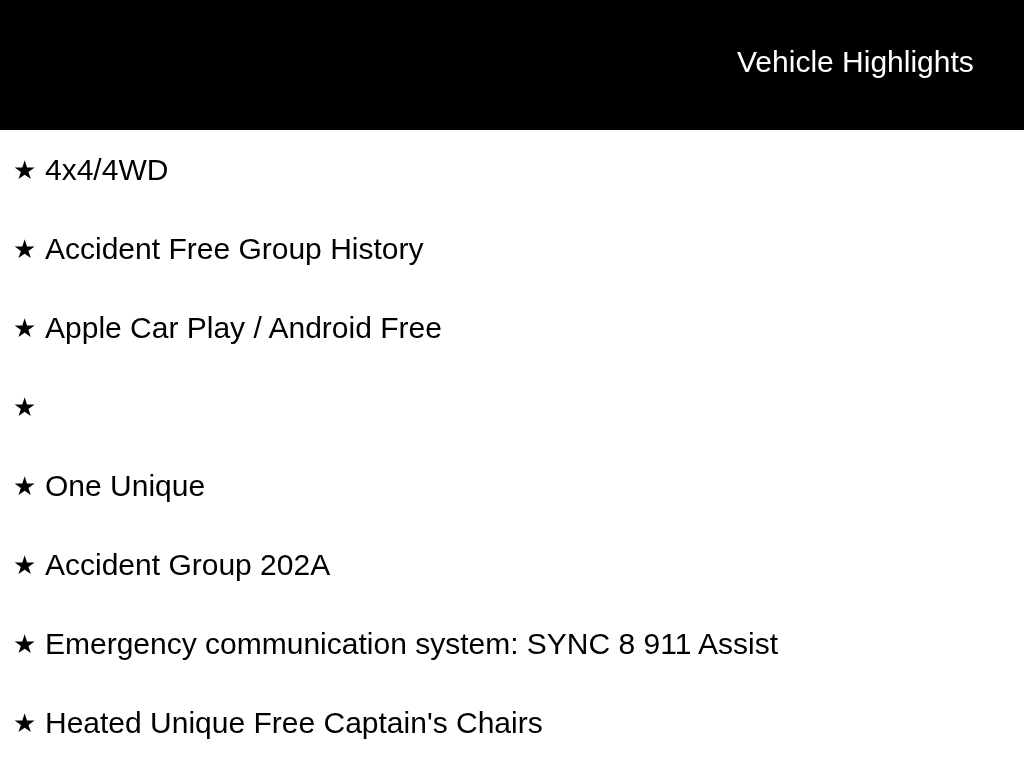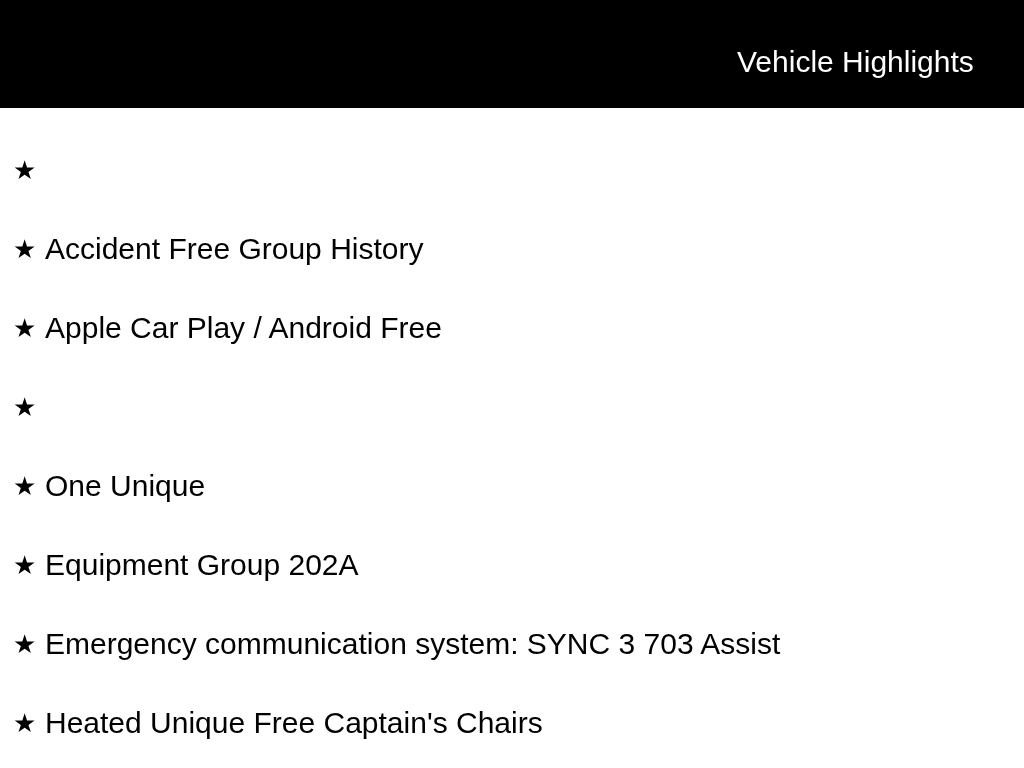--- a/index.html
+++ b/index.html
@@ -12,21 +12,21 @@
     position: relative;
     overflow: hidden;
     background: #ffffff;
     font-family: "Liberation Sans", sans-serif;
   }
   .header-bar {
     position: absolute;
     left: 0;
     top: 0;
     width: 1024px;
-    height: 108px;
+    height: 130px;
     background: #000000;
   }
   .page-title {
     position: absolute;
     left: 737px;
     top: 45px;
     font-size: 30px;
     line-height: normal;
     color: #ffffff;
     white-space: nowrap;
@@ -63,41 +63,42 @@
 </head>
 <body>
 
 <div class="header-bar">
   <span class="page-title">Vehicle Highlights</span>
 </div>
 
 <ul class="highlights-list">
   <li class="highlight-item">
     <span class="star-icon">★</span>
+    <span class="highlight-label">4x4/4WD</span>
   </li>
   <li class="highlight-item">
     <span class="star-icon">★</span>
     <span class="highlight-label">Accident Free Group History</span>
   </li>
   <li class="highlight-item">
     <span class="star-icon">★</span>
     <span class="highlight-label">Apple Car Play / Android Free</span>
   </li>
   <li class="highlight-item">
     <span class="star-icon">★</span>
   </li>
   <li class="highlight-item">
     <span class="star-icon">★</span>
     <span class="highlight-label">One Unique</span>
   </li>
   <li class="highlight-item">
     <span class="star-icon">★</span>
-    <span class="highlight-label">Equipment Group 202A</span>
+    <span class="highlight-label">Accident Group 202A</span>
   </li>
   <li class="highlight-item">
     <span class="star-icon">★</span>
-    <span class="highlight-label">Emergency communication system: SYNC 3 703 Assist</span>
+    <span class="highlight-label">Emergency communication system: SYNC 8 911 Assist</span>
   </li>
   <li class="highlight-item">
     <span class="star-icon">★</span>
     <span class="highlight-label">Heated Unique Free Captain's Chairs</span>
   </li>
 </ul>
 
 </body></html>

